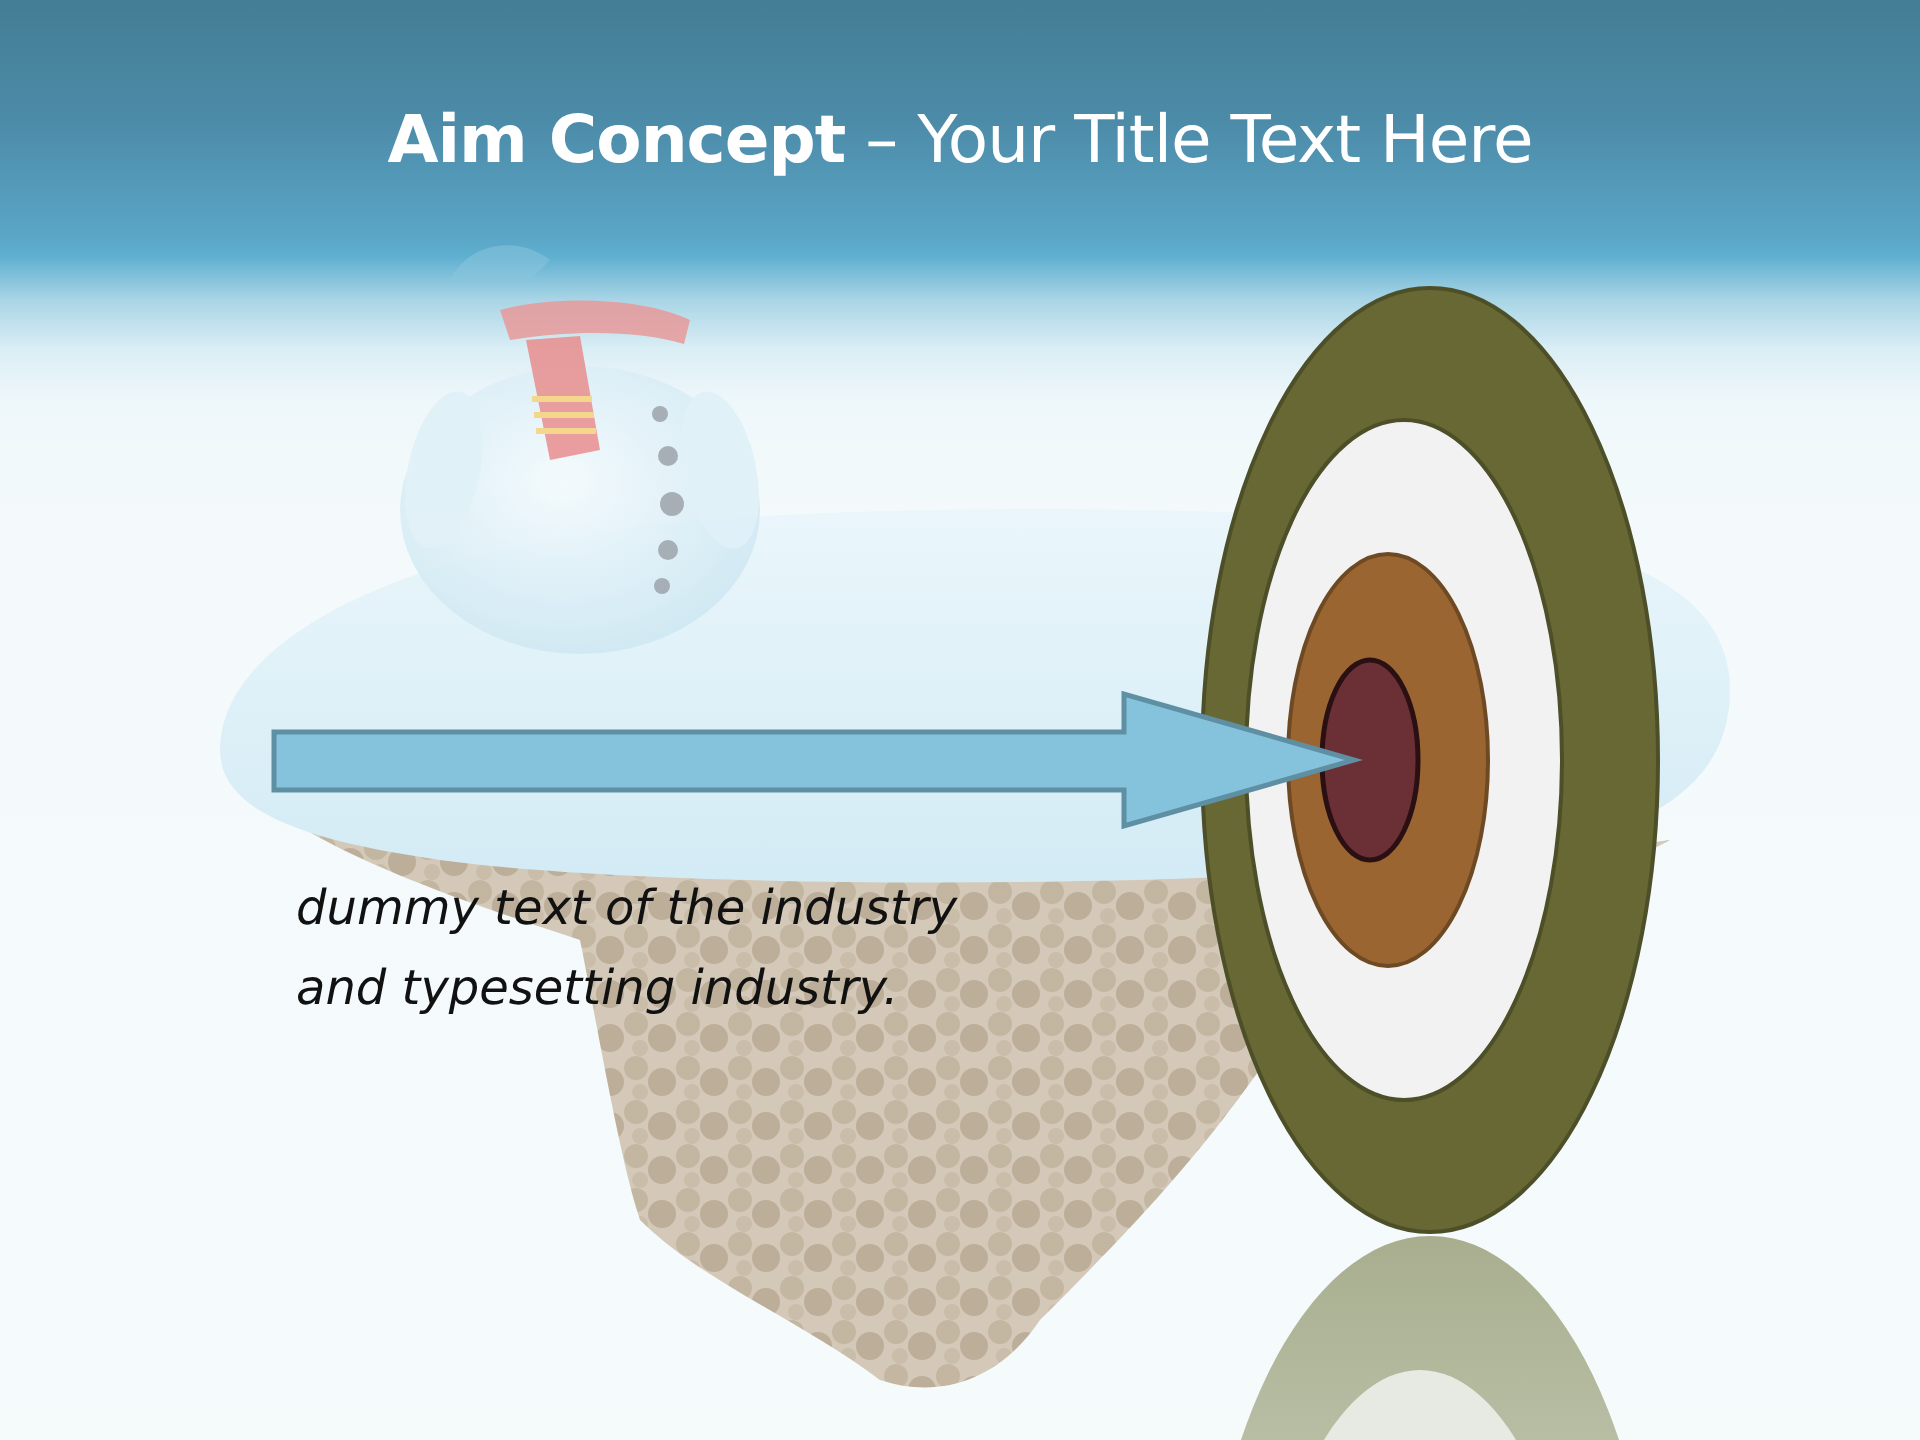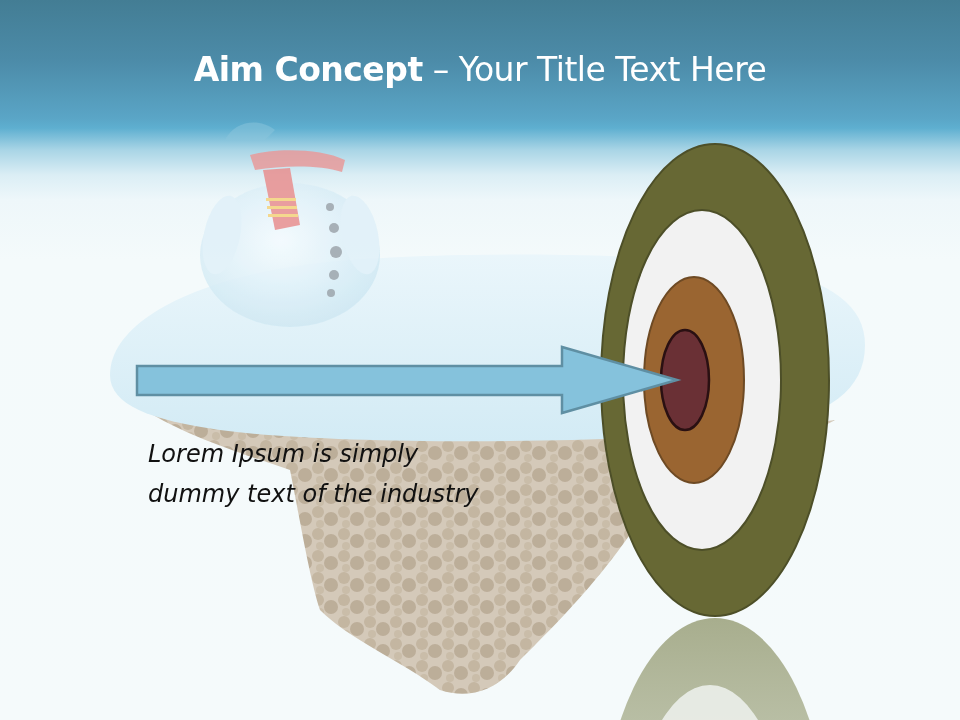--- a/index.html
+++ b/index.html
@@ -86,16 +86,16 @@
     <g>
       <polygon points="137,366 562,366 562,347 677,380 562,413 562,395 137,395" fill="#85c2dc" stroke="#5f8fa3" stroke-width="2.5" stroke-linejoin="miter"></polygon>
     </g>
   </svg>
 
   <div class="title-bar">
     <span class="bold">Aim Concept</span><span class="rest"> – Your Title Text Here</span>
   </div>
 
   <div class="body-text">
-    <span>Lorem Ipsum is simply</span>
     <span>dummy text of the industry</span>
+    <span>and typesetting industry.</span>
   </div>
 </div>
 
 </body></html>

